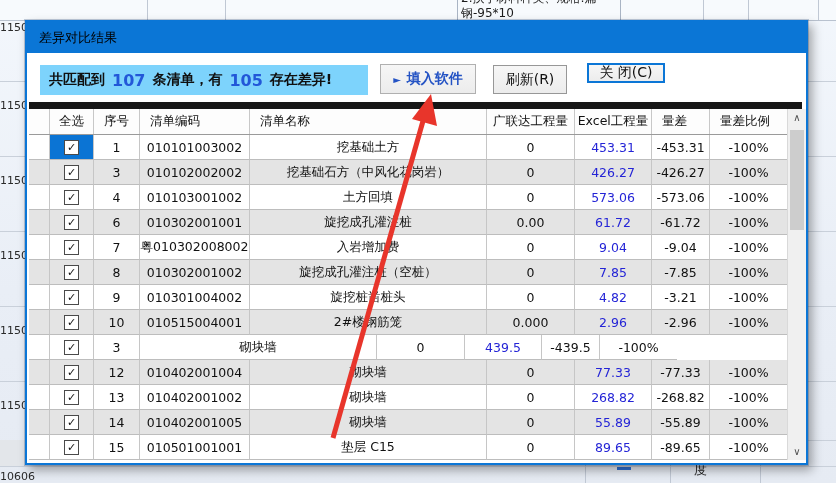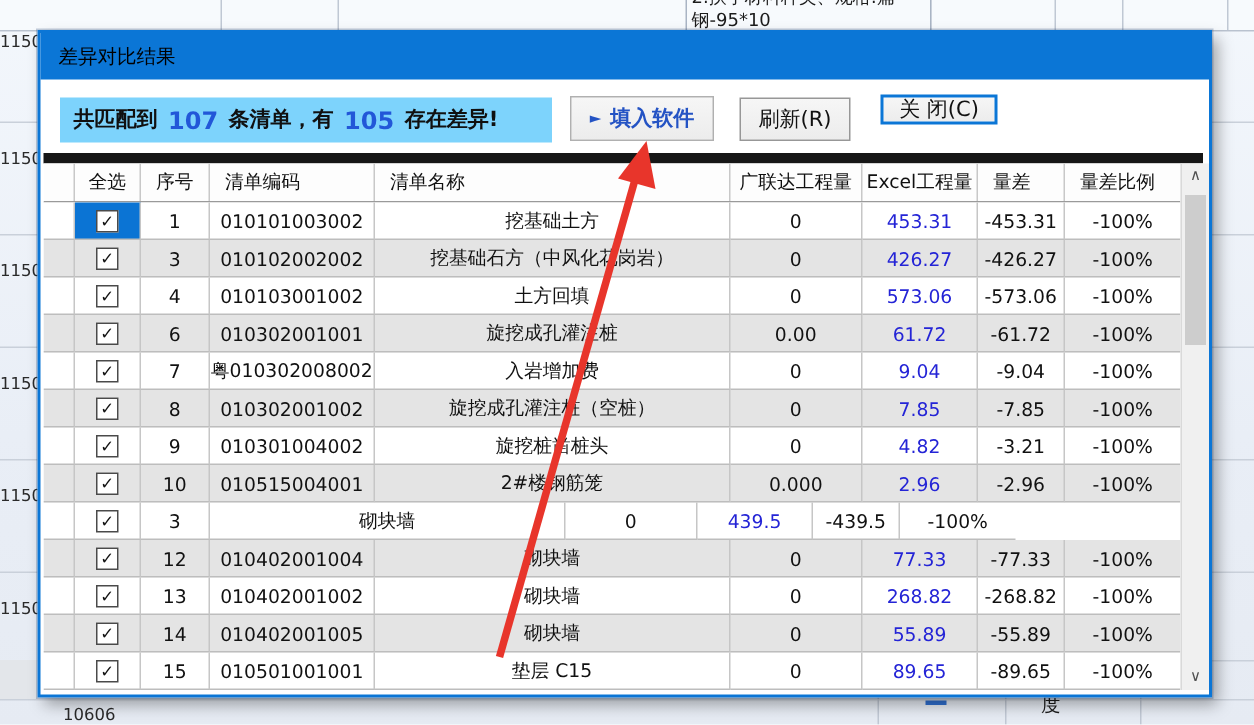--- a/index.html
+++ b/index.html
@@ -94,21 +94,21 @@
 <div class="bg-cell">
   <div class="bg-cell-text">2.扶手材料种类、规格:扁钢-95*10</div>
 </div>
 <div id="bg-labels">
     <span class="bg-rowlabel" style="top: 21px;">11503</span>
     <span class="bg-rowlabel" style="top: 99px;">11503</span>
     <span class="bg-rowlabel" style="top: 174px;">11503</span>
     <span class="bg-rowlabel" style="top: 249px;">11503</span>
     <span class="bg-rowlabel" style="top: 324px;">11503</span>
     <span class="bg-rowlabel" style="top: 399px;">11505</span>
-    <span class="bg-rowlabel" style="top: 470px; padding-left: 42px;">10606</span>
+    <span class="bg-rowlabel" style="top: 470px;">10606</span>
   </div>
 <div class="bg-bottomchar">度</div>
 <div class="bg-bluedash"></div>
 
 <div class="dialog">
   <div class="titlebar">
     <span>差异对比结果</span>
   </div>
 
   <div class="summary">

